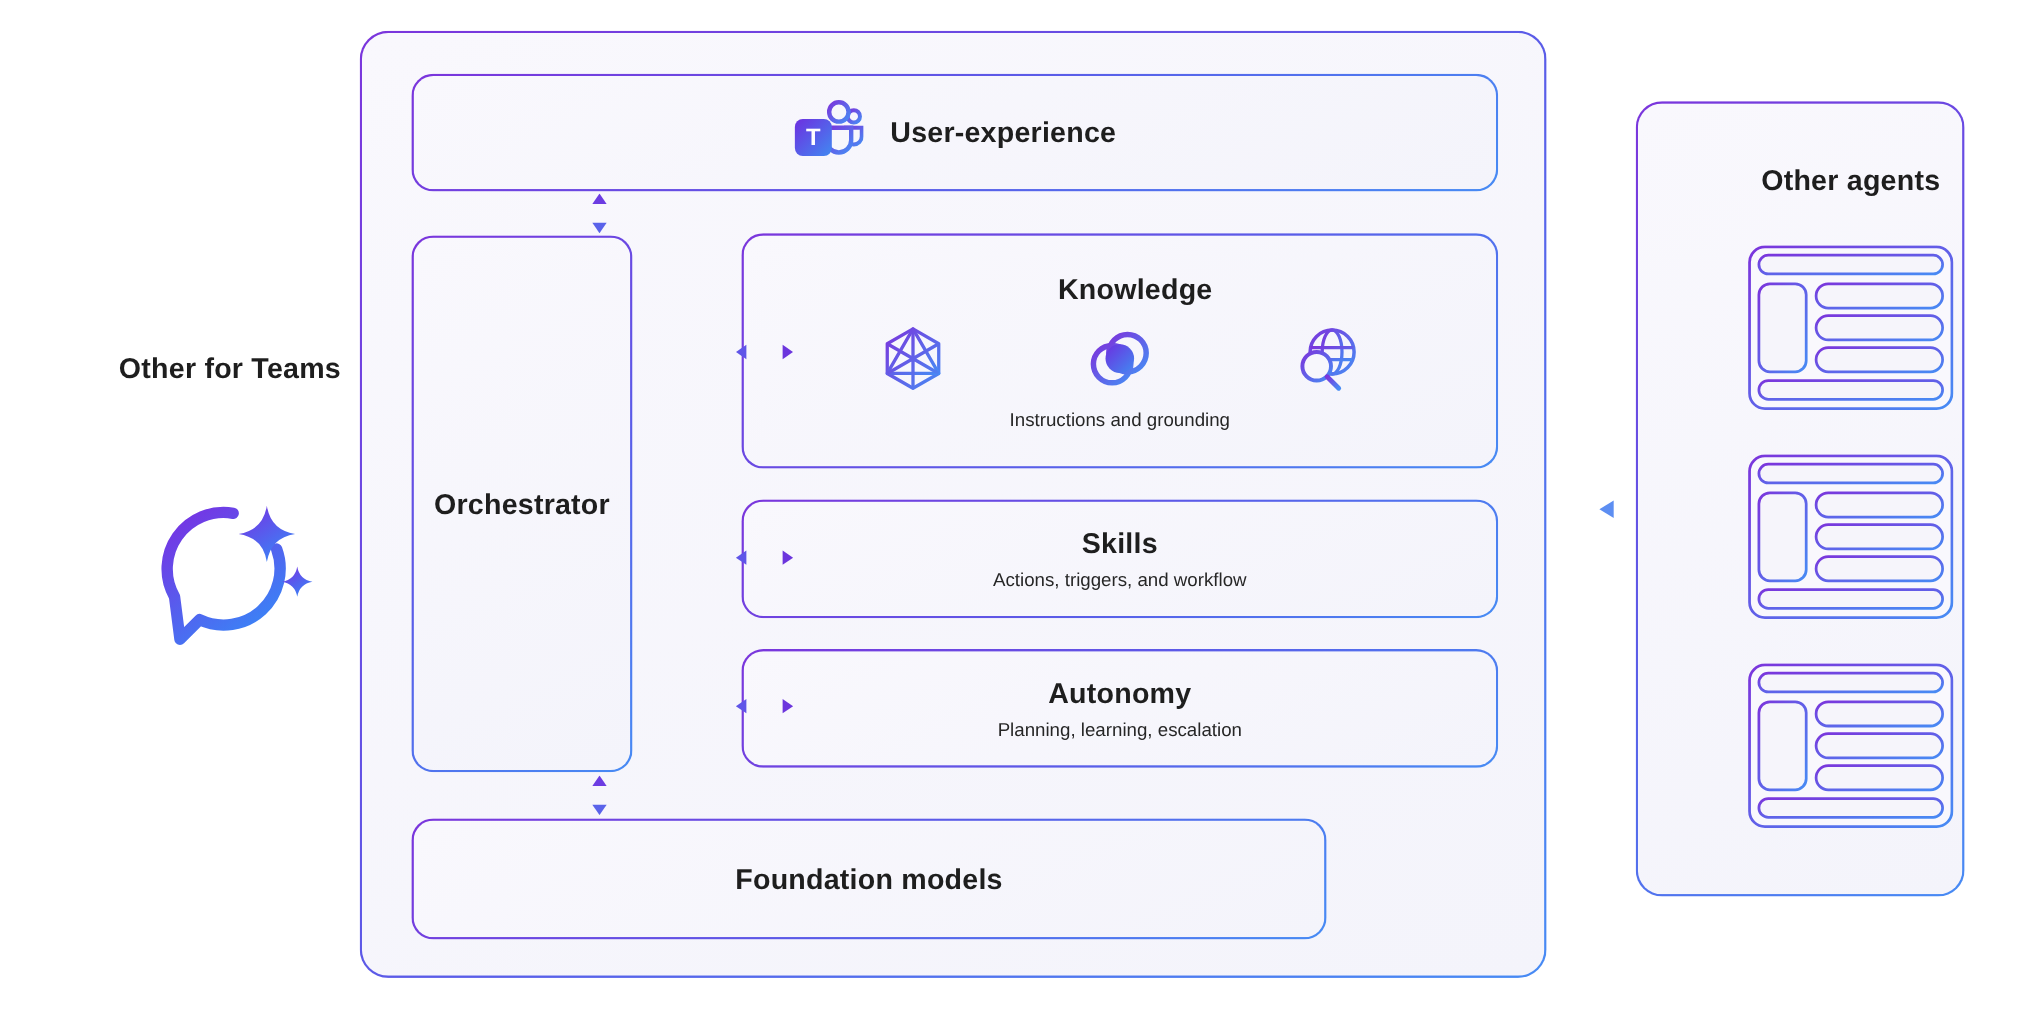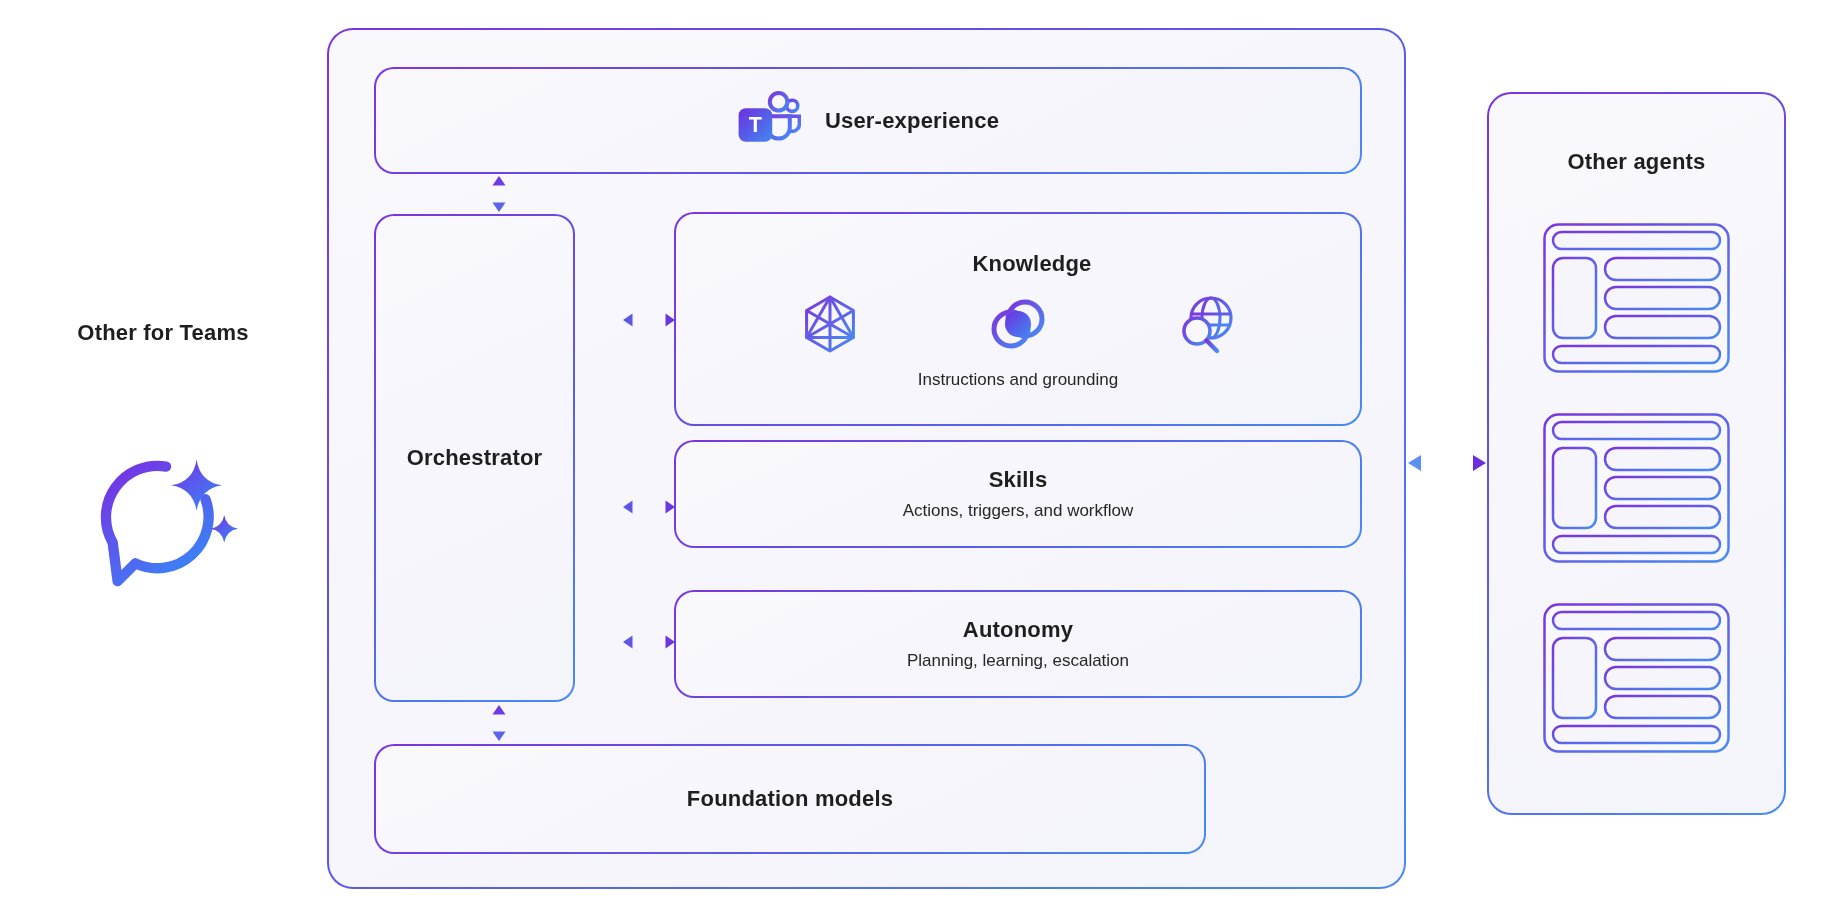--- a/index.html
+++ b/index.html
@@ -9,24 +9,24 @@
   }
   
   .gbox{
     position:absolute;box-sizing:border-box;
     border:2px solid transparent;
     background:
       linear-gradient(155deg,#f9f8fd 0%,#f4f4fb 100%) padding-box,
       linear-gradient(140deg,#7b35dc 0%,#5a5ce8 52%,#478bf4 100%) border-box;
   }
   .r26{border-radius:26px;} .r20{border-radius:20px;} .r24{border-radius:24px;}
-  .title{font-size:22px;font-weight:700;letter-spacing:.2px;}
+  .title{font-size:26px;font-weight:700;letter-spacing:.2px;}
   .caption{font-size:17px;font-weight:400;color:#262626;}
   .center-col{display:flex;flex-direction:column;align-items:center;justify-content:center;}
-  .abs{position:absolute;}
+  .abs{position:absolute;margin-left:46px;}
   .icon-row{display:flex;align-items:center;justify-content:center;gap:122px;}
   svg{display:block;}
 </style>
 </head>
 <body>
 
 <div class="stage">
 
   <svg width="0" height="0" style="position:absolute" aria-hidden="true">
     <defs>
@@ -114,21 +114,21 @@
               <path d="M18.5 23 H57.5 M20 34 H56" stroke="url(#g-diag)" stroke-width="3"></path>
               <circle cx="24" cy="40" r="13" fill="#f7f7fc" stroke="url(#g-diag)" stroke-width="3.6"></circle>
               <path d="M33.5 49.5 L44 60" stroke="url(#g-diag)" stroke-width="4.4" stroke-linecap="round"></path>
             </svg>
           </span>
         </div>
         <div class="caption" style="margin-top:13px;">Instructions and grounding</div>
       </div>
     </div>
 
-    <div class="gbox r20 center-col" style="left:345px;top:410px;width:688px;height:108px;">
+    <div class="gbox r20 center-col" style="left:345px;top:424px;width:688px;height:108px;">
       <div class="title">Skills</div>
       <div class="caption" style="margin-top:8px;">Actions, triggers, and workflow</div>
     </div>
 
     <div class="gbox r20 center-col" style="left:345px;top:560px;width:688px;height:108px;">
       <div class="title">Autonomy</div>
       <div class="caption" style="margin-top:8px;">Planning, learning, escalation</div>
     </div>
 
     <div class="gbox r20 center-col" style="left:45px;top:714px;width:832px;height:110px;">

